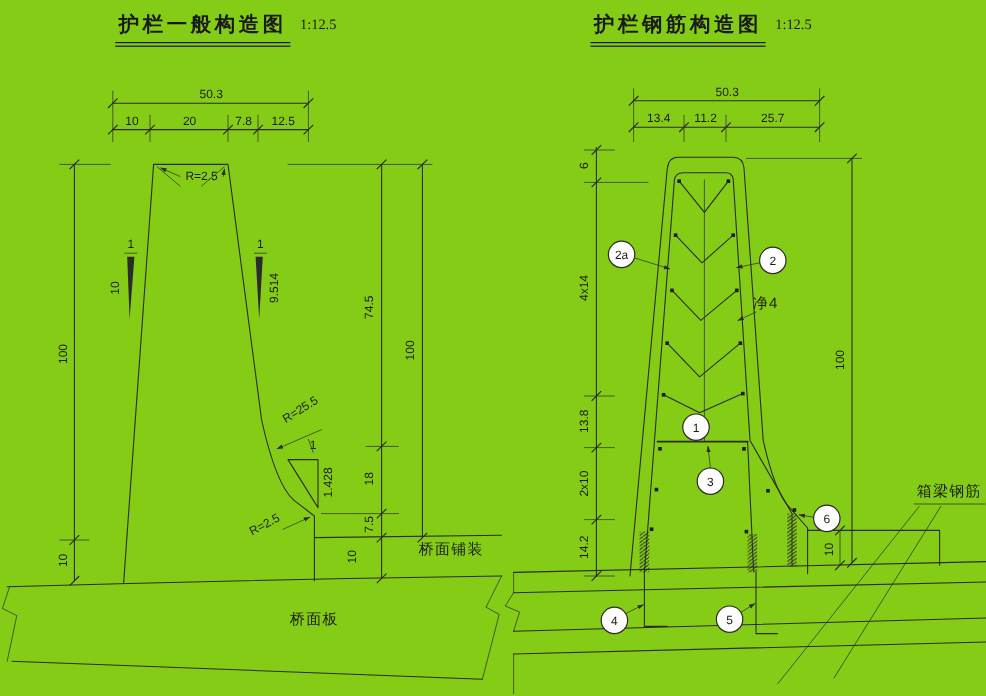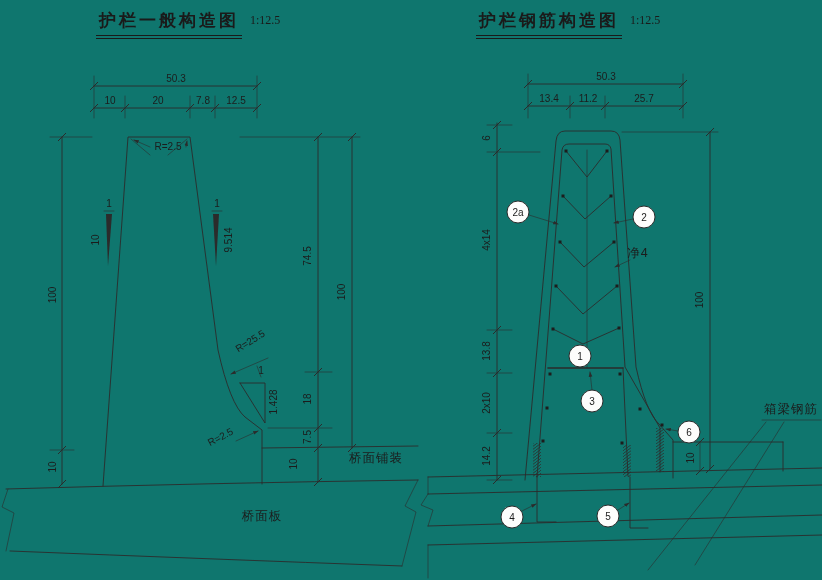--- a/index.html
+++ b/index.html
@@ -1,16 +1,16 @@
 <!DOCTYPE html>
 <html><head>
 <meta charset="utf-8">
 <style>
   html,body{margin:0;padding:0;background:#e8e8e8;}
-  #canvas{position:relative;width:822px;height:580px;background:#0f766e;overflow:hidden;
+  #canvas{position:relative;width:822px;height:580px;background:#84cc16;overflow:hidden;
           font-family:"Liberation Sans",sans-serif;color:#1f1f1f;}
   .title{position:absolute;display:flex;align-items:flex-start;gap:8px;white-space:nowrap;}
   .t-cjk{font-size:17px;letter-spacing:3px;font-weight:bold;color:#1a1a1a;
          border-bottom:4px double #1a1a1a;padding:0 3px 3px 3px;}
   .t-scale{font-size:12px;padding-top:4px;color:#1a1a1a;font-family:Liberation Serif, serif;}
   svg{position:absolute;left:0;top:0;}
   svg text{font-family:"Liberation Sans",sans-serif;font-size:10px;fill:#1c1c1c;}
   svg .cjk{font-size:12.5px;letter-spacing:1px;}
   .ln{stroke:#2b2b2b;stroke-width:0.9;fill:none;stroke-linejoin:round;stroke-linecap:round;}
   .thick{stroke-width:1.6;}
@@ -22,21 +22,21 @@
 </style>
 </head>
 <body>
 
 <div id="canvas">
 
   <div class="title" style="left:96px;top:9px">
     <span class="t-cjk">护栏一般构造图</span>
     <span class="t-scale">1:12.5</span>
   </div>
-  <div class="title" style="left:476px;top:9px">
+  <div class="title" style="left:492px;top:9px">
     <span class="t-cjk">护栏钢筋构造图</span>
     <span class="t-scale">1:12.5</span>
   </div>
 
   <svg width="822" height="580" viewBox="0 0 822 580">
     <defs>
       <marker id="arr" markerWidth="10" markerHeight="8" refX="8" refY="4" orient="auto">
         <path d="M0,1 L9,4 L0,7 Z" fill="#2b2b2b"></path>
       </marker>
       <pattern id="hatch" width="4" height="3" patternUnits="userSpaceOnUse">

